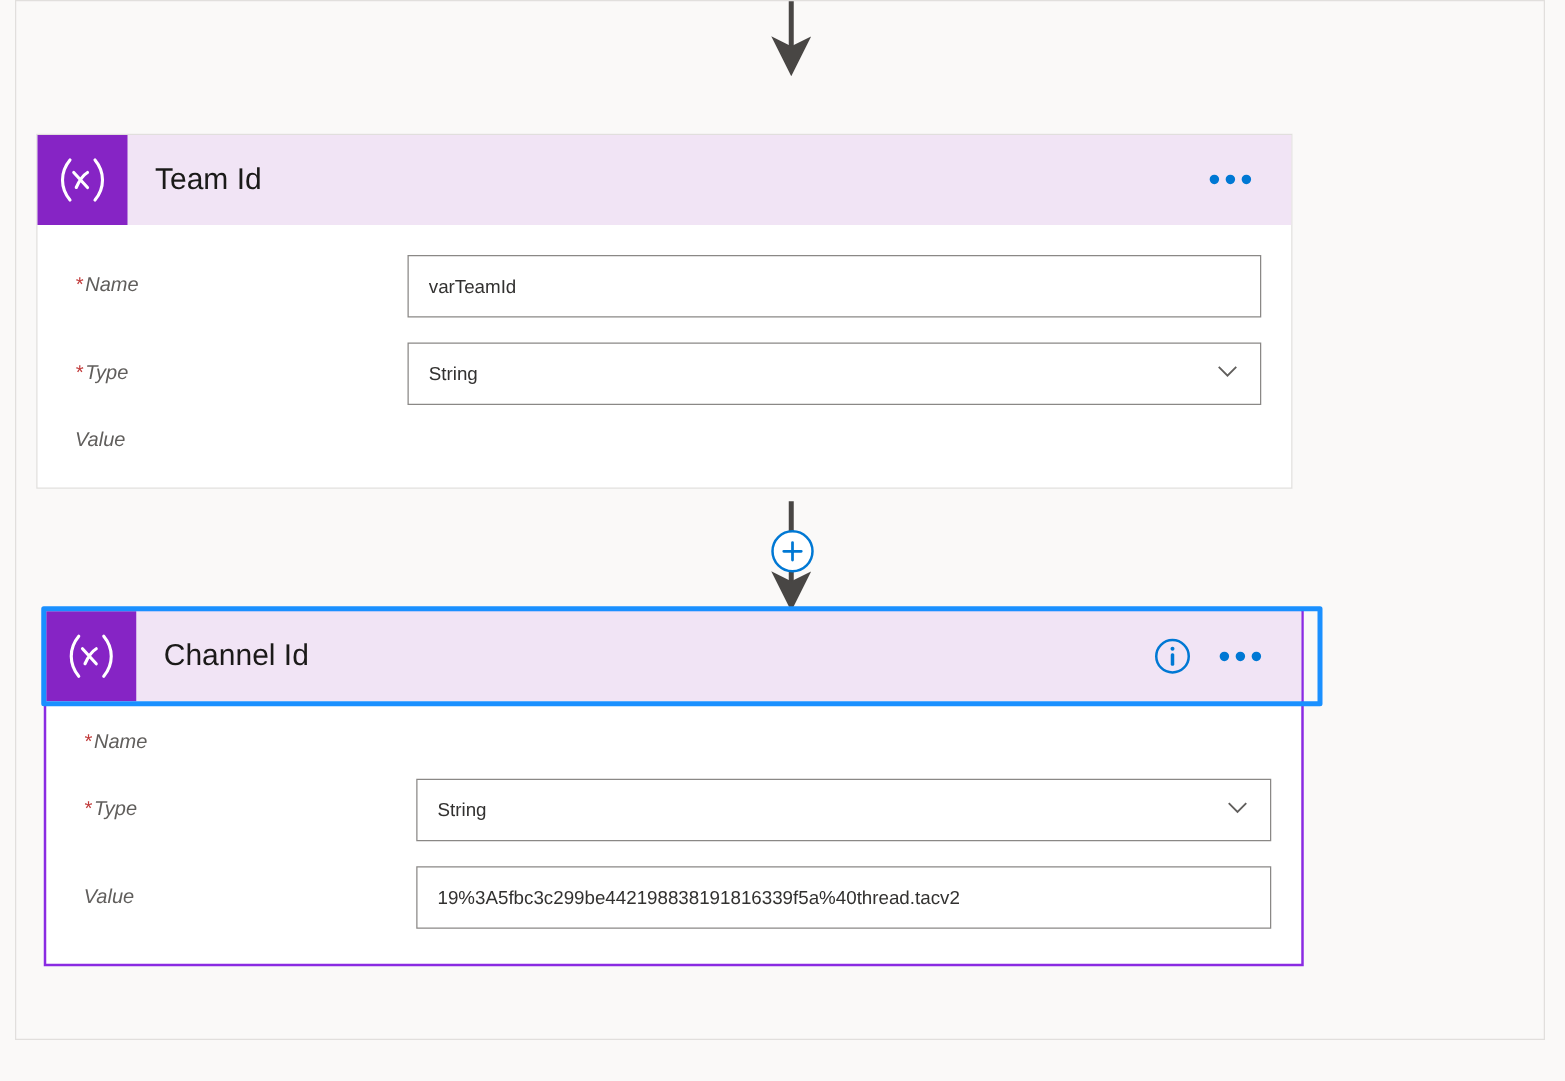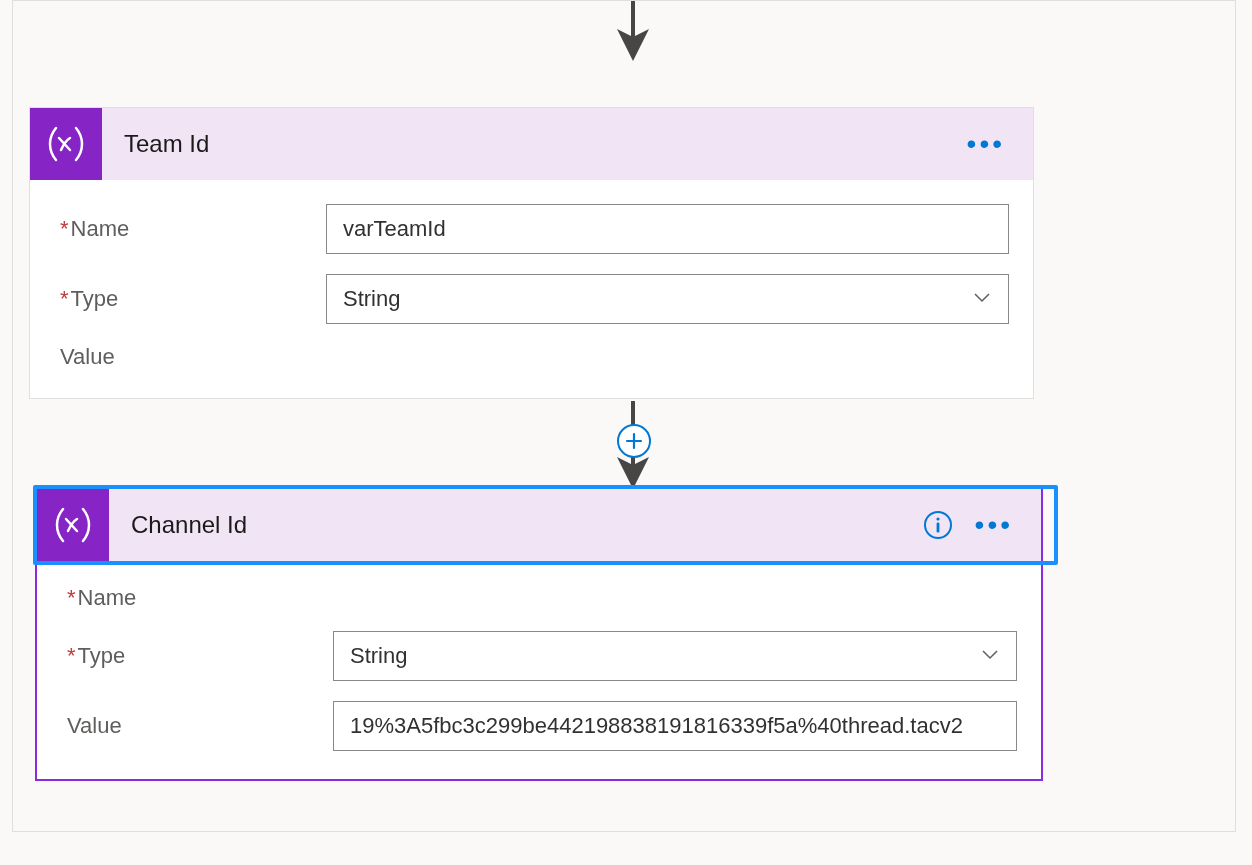--- a/index.html
+++ b/index.html
@@ -75,35 +75,36 @@
   .more-icon { color: #0078d4; font-size: 28px; letter-spacing: 3px; line-height: 1; }
   .card-body { padding: 24px 24px 28px 24px; }
   .field-row {
     display: flex;
     align-items: center;
     margin-bottom: 20px;
   }
   .field-row:last-child { margin-bottom: 0; }
   .field-label {
     width: 272px;
-    font-size: 22px;
+    font-size: 16px;
     color: #605e5c;
     padding-left: 6px;
+    font-style: italic;
   }
   .req { color: #c13b3b; margin-right: 2px; }
   .field-input-wrap {
     flex: 1;
     position: relative;
   }
   .field-input {
     width: 100%;
     height: 50px;
     border: 1px solid #8a8886;
     padding: 0 16px;
-    font-size: 22px;
+    font-size: 15px;
     color: #323130;
     background: #fff;
     font-family: inherit;
   }
   .select-chevron {
     position: absolute;
     right: 16px;
     top: 50%;
     transform: translateY(-50%);
     pointer-events: none;

